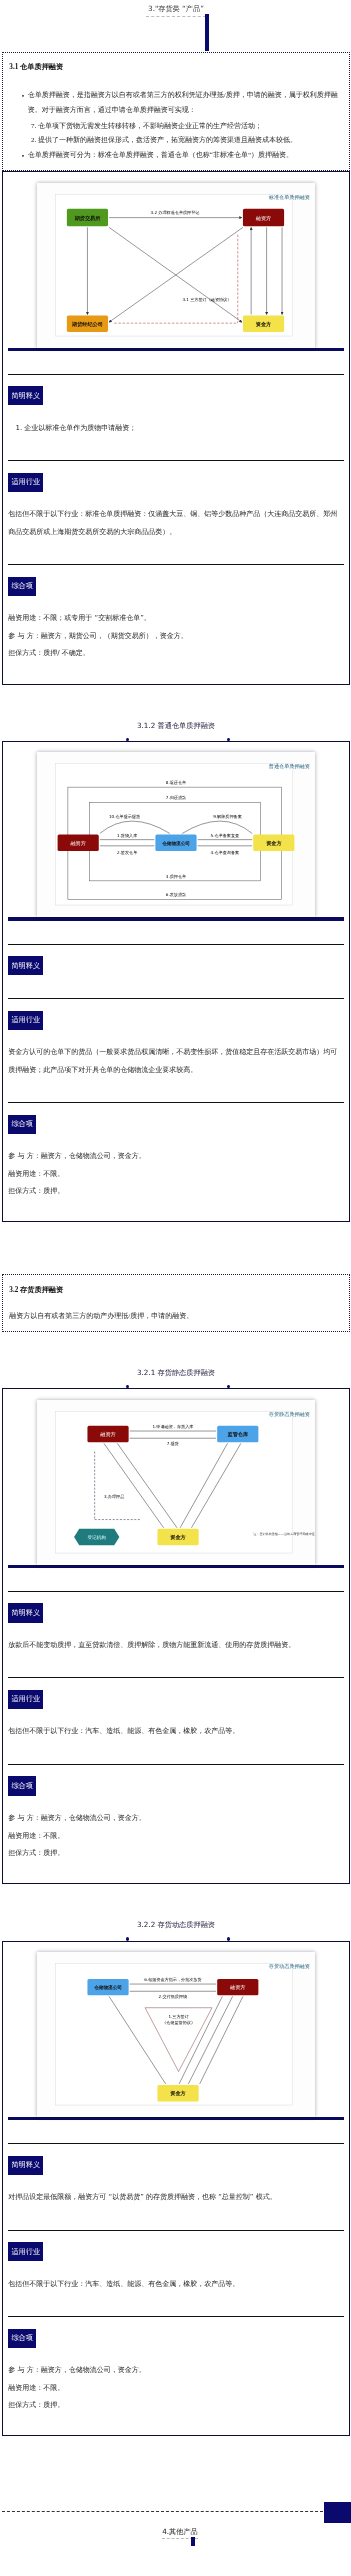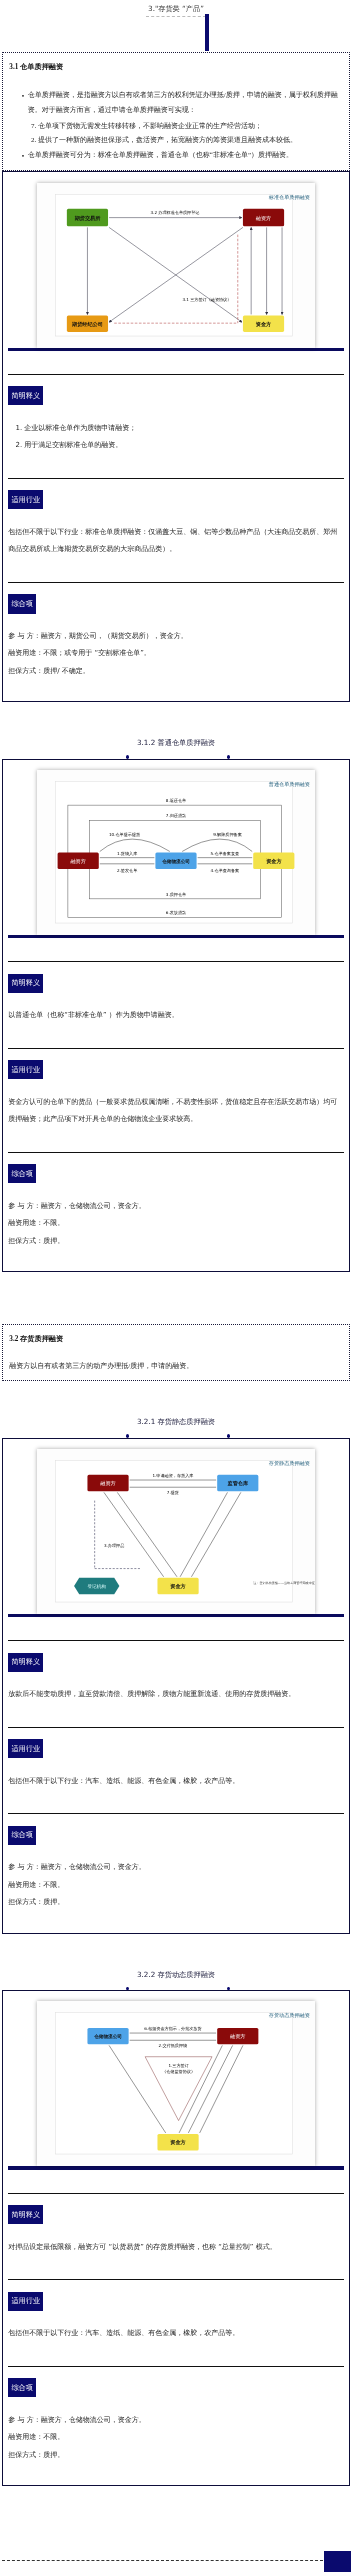--- a/index.html
+++ b/index.html
@@ -96,30 +96,29 @@
         <line x1="446" y1="86" x2="446" y2="255" stroke="#334" marker-end="url(#ar)"></line>
         <line x1="476" y1="86" x2="476" y2="255" stroke="#334" marker-end="url(#ar)"></line>
       </svg>
     </div>
     <div class="thick-bar"></div>
 
     <div class="hr"></div>
     <span class="tag">简明释义</span>
     <div class="sec-text">
       <div style="padding-left:7.2px">1. 企业以标准仓单作为质物申请融资；</div>
-      <div style="padding-left:7.2px">2. 用于满足交割标准仓单的融资。</div>
     </div>
     <div class="hr"></div>
     <span class="tag">适用行业</span>
     <div class="sec-text">包括但不限于以下行业：标准仓单质押融资：仅涵盖大豆、铜、铝等少数品种产品（大连商品交易所、郑州商品交易所或上海期货交易所交易的大宗商品品类）。</div>
     <div class="hr"></div>
     <span class="tag">综合项</span>
     <div class="kv">
+      <div>融资用途：不限；或专用于 “交割标准仓单”。</div>
       <div>参 与 方：融资方，期货公司，（期货交易所），资金方。</div>
-      <div>融资用途：不限；或专用于 “交割标准仓单”。</div>
       <div>担保方式：质押/ 不确定。</div>
     </div>
   </div>
 
   <div class="sub-head">
     <span class="t">3.1.2 普通仓单质押融资</span>
     <span class="dot" style="left:126px"></span>
     <span class="dot" style="left:227px"></span>
   </div>
   <div class="card">
@@ -150,21 +149,20 @@
         <text x="365" y="164" font-size="8" text-anchor="middle">5.仓单备案复查</text>
         <text x="365" y="198" font-size="8" text-anchor="middle">4.仓单查询备案</text>
         <text x="270" y="244" font-size="8" text-anchor="middle">3.质押仓单</text>
         <text x="270" y="280" font-size="8" text-anchor="middle">6.发放贷款</text>
       </svg>
     </div>
     <div class="thick-bar"></div>
 
     <div class="hr"></div>
     <span class="tag">简明释义</span>
-    <div class="sec-text">以普通仓单（也称“非标准仓单” ）作为质物申请融资。</div>
     <div class="hr"></div>
     <span class="tag">适用行业</span>
     <div class="sec-text">资金方认可的仓单下的货品（一般要求货品权属清晰，不易变性损坏，货值稳定且存在活跃交易市场）均可质押融资；此产品项下对开具仓单的仓储物流企业要求较高。</div>
     <div class="hr"></div>
     <span class="tag">综合项</span>
     <div class="kv">
       <div>参 与 方：融资方，仓储物流公司，资金方。</div>
       <div>融资用途：不限。</div>
       <div>担保方式：质押。</div>
     </div>

